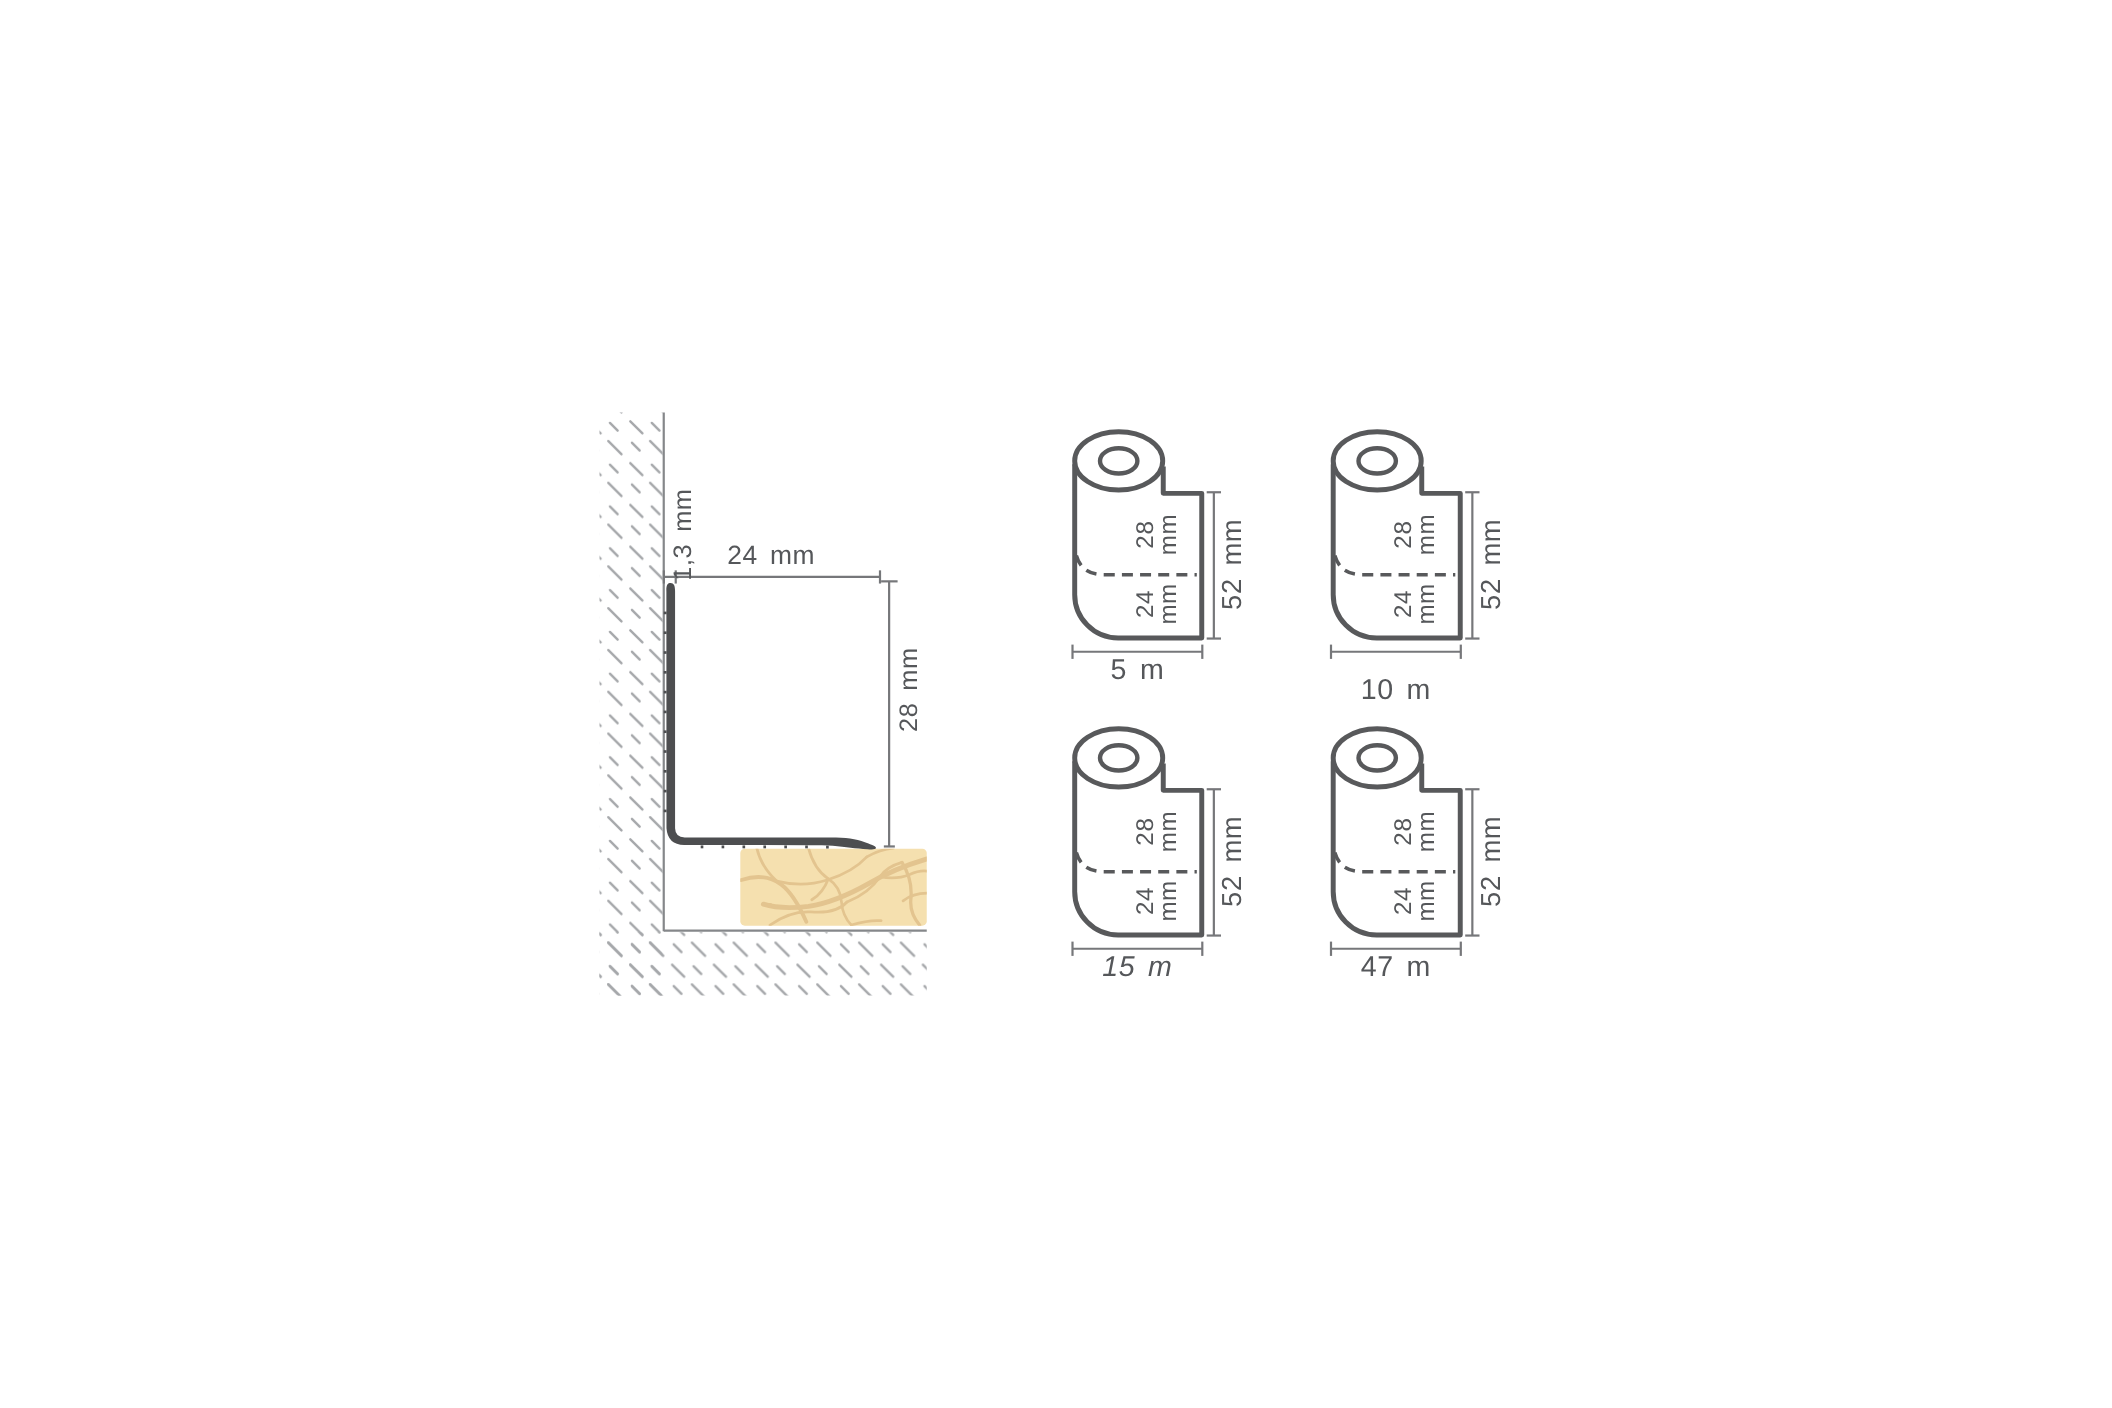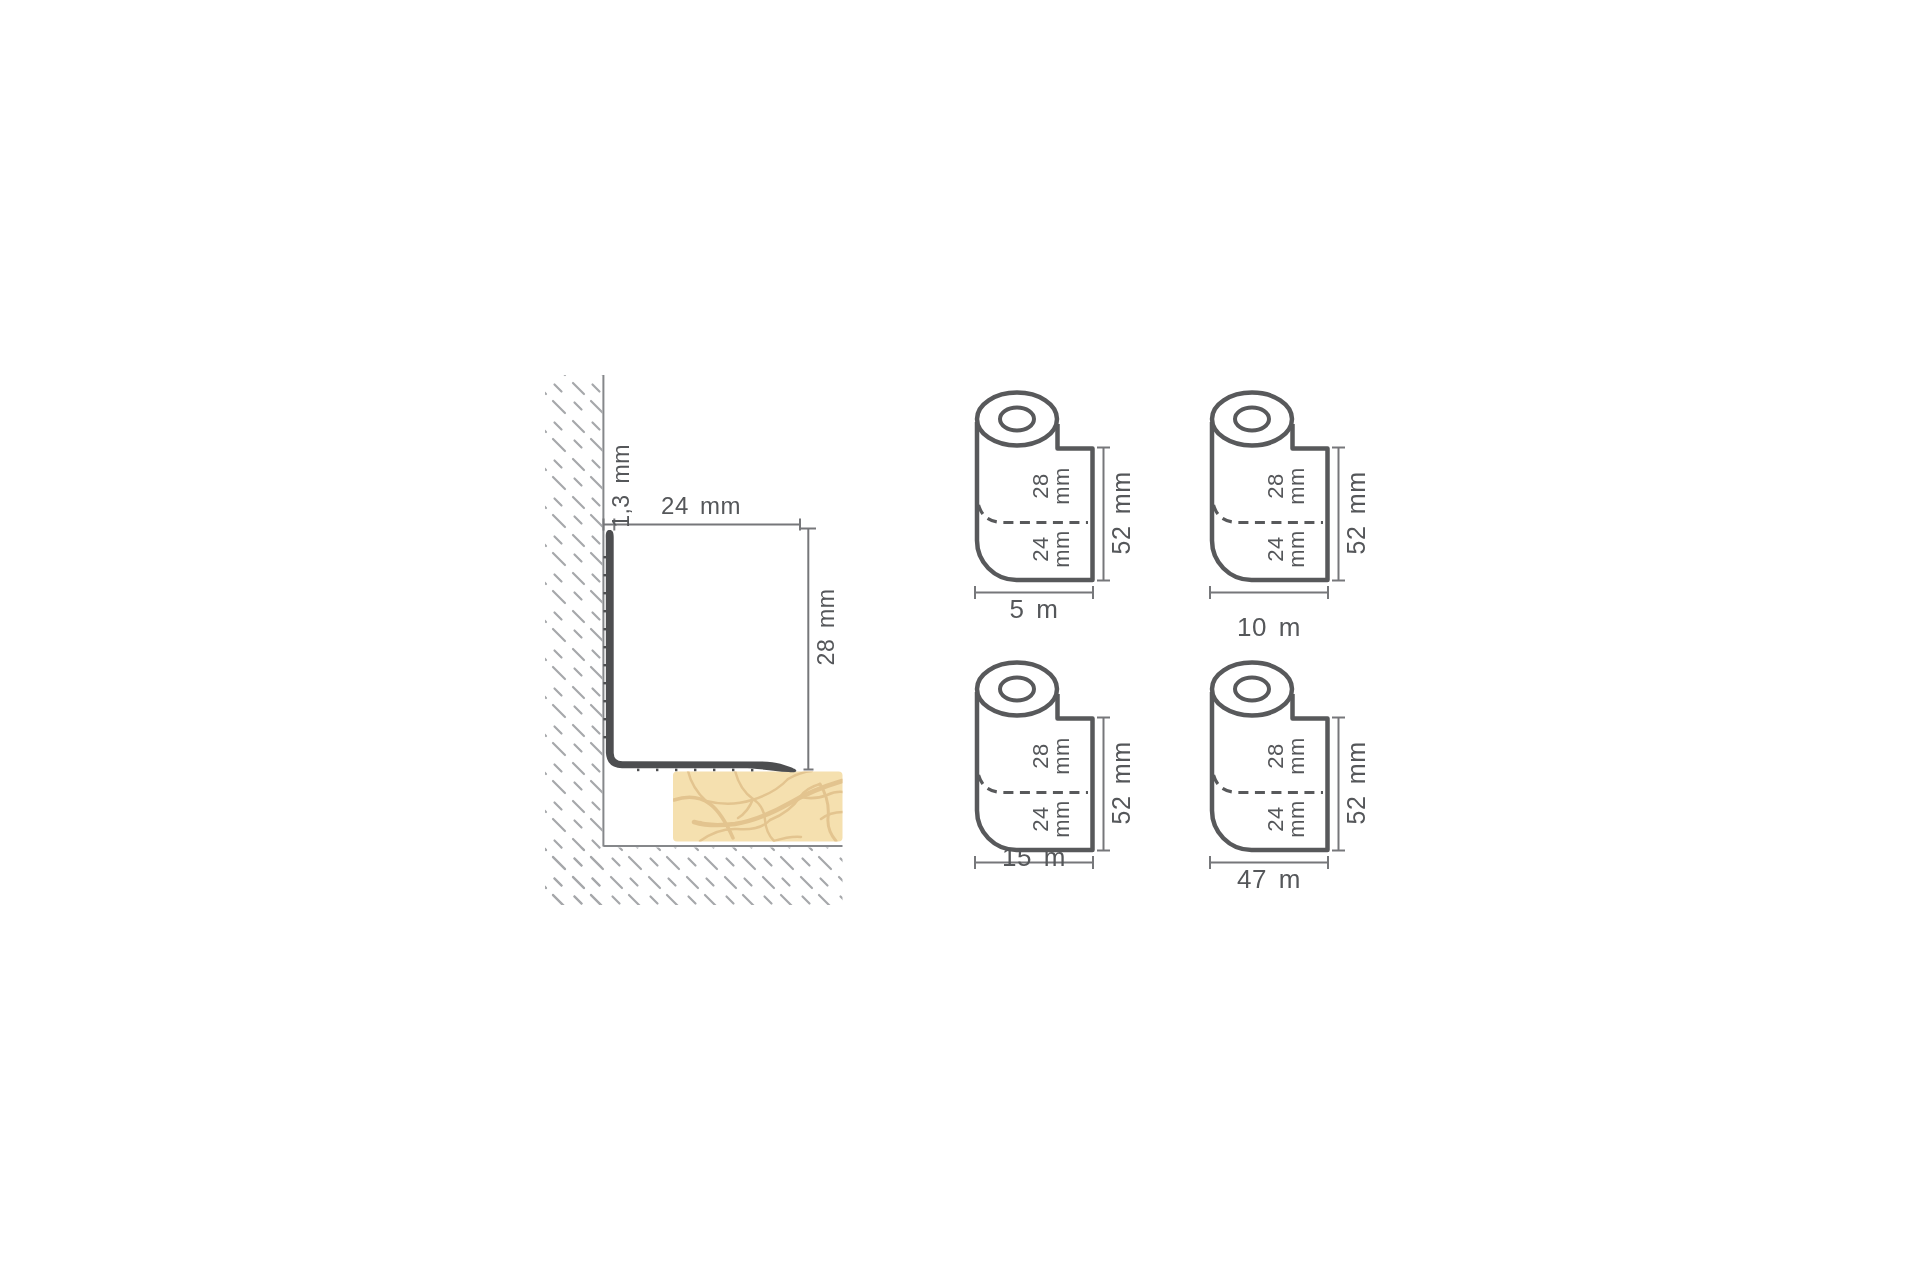--- a/index.html
+++ b/index.html
@@ -171,21 +171,21 @@
 
   <div class="lbl two-line fs-roll" style="left:1051px;top:756px;">
     <span>28</span>
     <span>mm</span>
   </div>
   <div class="lbl two-line fs-roll" style="left:1051px;top:819px;">
     <span>24</span>
     <span>mm</span>
   </div>
   <div class="lbl rot fs-52" style="left:1121px;top:783px;">52 mm</div>
-  <div class="lbl fs-len" style="left:1034px;top:857px;">15 m</div>
+  <div class="lbl fs-len" style="left:1034px;top:879px;font-style:italic;">15 m</div>
 
   <div class="lbl two-line fs-roll" style="left:1286px;top:756px;">
     <span>28</span>
     <span>mm</span>
   </div>
   <div class="lbl two-line fs-roll" style="left:1286px;top:819px;">
     <span>24</span>
     <span>mm</span>
   </div>
   <div class="lbl rot fs-52" style="left:1356px;top:783px;">52 mm</div>

